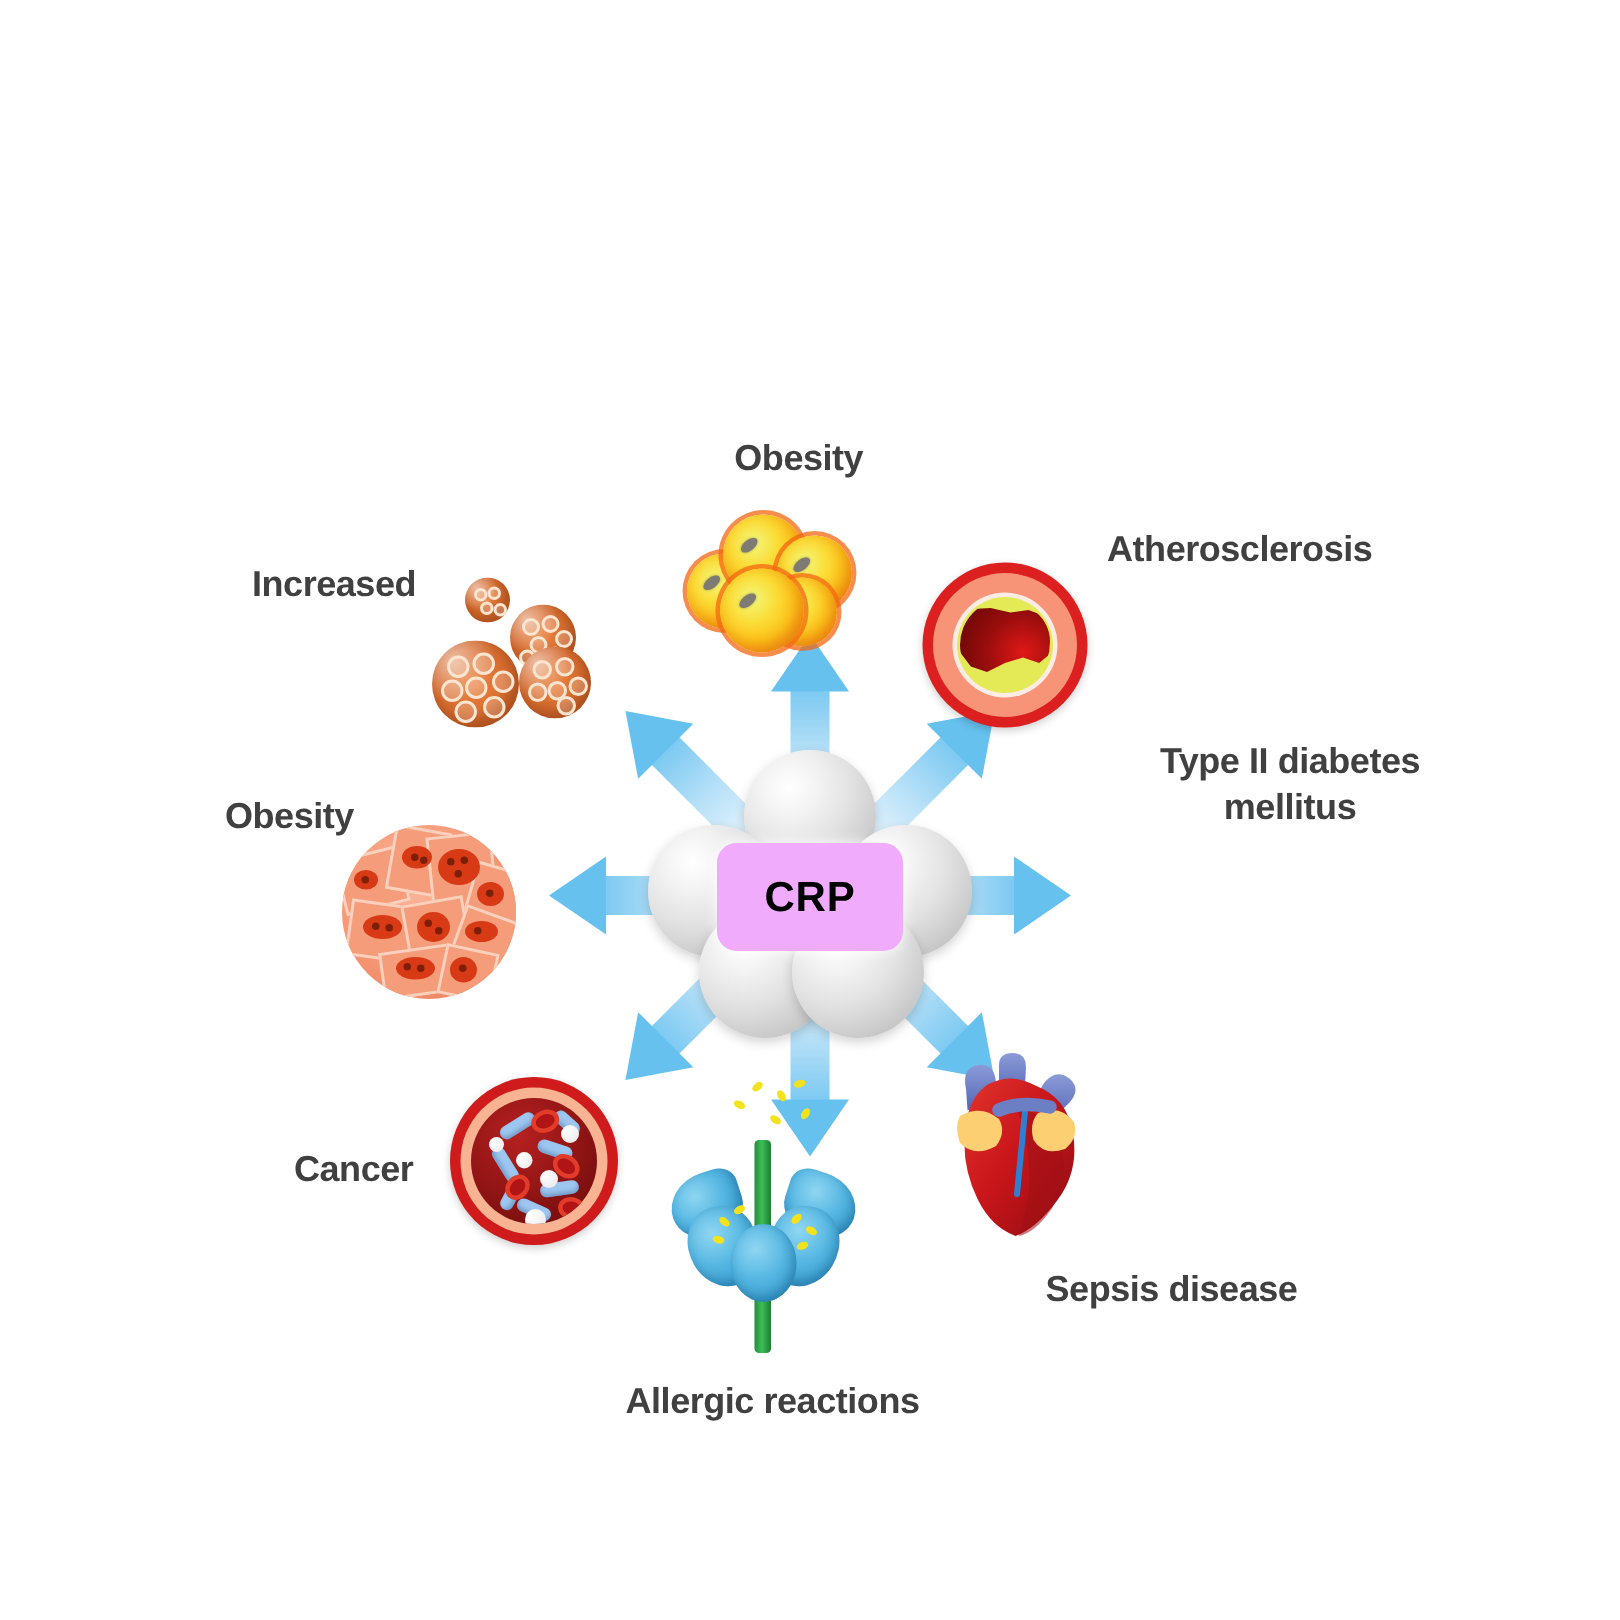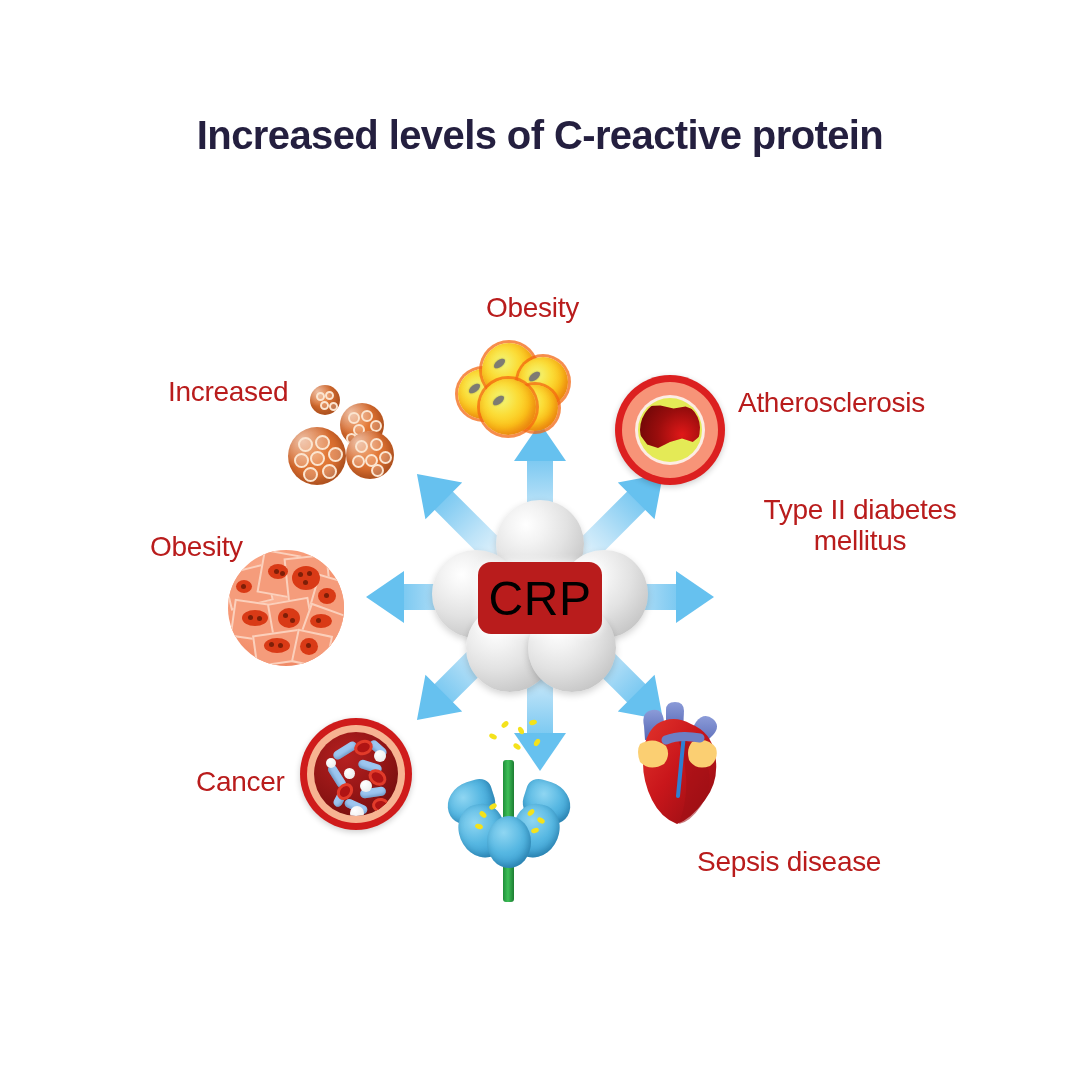--- a/index.html
+++ b/index.html
@@ -27,24 +27,24 @@
     font-size: 40px;
     font-weight: 700;
     letter-spacing: -0.6px;
     color: #241f3f;
     white-space: nowrap;
   }
 
   
   .label {
     position: absolute;
-    font-size: 28px;
-    font-weight: 400;
+    font-size: 24px;
+    font-weight: 700;
     letter-spacing: -0.3px;
-    color: #b91c1c;
+    color: #404040;
     line-height: 1.22;
     white-space: nowrap;
   }
   .label.center { text-align: center; }
 
   
   .arrow {
     position: absolute;
     left: 540px;
     top: 597px;
@@ -89,25 +89,25 @@
   }
   .s-top   { left: 78px;  top: 0px;   }
   .s-left  { left: 14px;  top: 50px;  }
   .s-right { left: 142px; top: 50px;  }
   .s-bl    { left: 48px;  top: 104px; }
   .s-br    { left: 110px; top: 104px; }
   .crp-badge {
     position: absolute;
     left: 60px; top: 62px;
     width: 124px; height: 72px;
-    background: #b91c1c;
+    background: #f0abfc;
     border-radius: 13px;
     box-shadow: 0 0 9px rgba(255,255,255,0.95);
     display: flex; align-items: center; justify-content: center;
-    font-size: 48px; font-weight: 400; color: #000000;
+    font-size: 28px; font-weight: 700; color: #000000;
     letter-spacing: 0.5px;
     font-family: "Liberation Sans", sans-serif;
   }
 
   
   .icon { position: absolute; }
 
   
   .virus { position: absolute; border-radius: 50%;
     background:
@@ -214,21 +214,20 @@
     background: radial-gradient(circle at 40% 34%, #fbb79b 0%, #f79a77 48%, #e87a55 100%); }
   .ccell { position: absolute; background: #f59c7b; border: 2px solid #fbd0bc; }
   .cnuc  { position: absolute; border-radius: 50%; background: #d93a16; }
   .cnuc b { position: absolute; width: 5px; height: 5px; border-radius: 50%; background: #7d1f08; display:block; }
 </style>
 </head>
 <body>
 
 <div id="page">
 
-  <div class="title">Increased levels of C-reactive protein</div>
 
   <div class="arrow a-n">
       <div class="shaft"></div>
       <div class="head"></div>
     </div>
   <div class="arrow a-ne">
       <div class="shaft"></div>
       <div class="head"></div>
     </div>
   <div class="arrow a-e">
@@ -312,21 +311,21 @@
     <div class="virus" style="left:58px; top:46px; width:48px; height:48px;">
       <i style="left:9px;  top:9px;  width:9px; height:9px;"></i>
       <i style="left:24px; top:7px;  width:9px; height:9px;"></i>
       <i style="left:33px; top:20px; width:9px; height:9px;"></i>
       <i style="left:6px;  top:24px; width:9px; height:9px;"></i>
       <i style="left:19px; top:23px; width:9px; height:9px;"></i>
       <i style="left:25px; top:33px; width:9px; height:9px;"></i>
     </div>
   </div>
 
-  <div class="label" style="left:738px; top:386px;">Atherosclerosis</div>
+  <div class="label" style="left:738px; top:352px;">Atherosclerosis</div>
   <div class="artery" style="left:615px; top:375px; width:110px; height:110px;">
     <div class="wall"></div>
     <div class="intima"></div>
     <div class="plaque">
       <div class="lumen"></div>
     </div>
   </div>
 
   <div class="label center" style="left:700px; top:524px; width:320px;">mellitus</div>
   <div class="label center" style="left:700px; top:493px; width:320px;">Type II diabetes</div>
@@ -355,20 +354,21 @@
       <path d="M55,38 q22,4 30,26 q7,22 -6,42 q-11,16 -22,18 q9,-26 7,-48 q-2,-24 -9,-38 z" fill="#a01015" opacity="0.55"></path>
 
       <path d="M18,44 q14,-8 26,2 q5,9 -2,18 q-14,8 -24,-2 q-4,-11 0,-18 z" fill="#fbcf72"></path>
       <path d="M70,42 q15,-6 24,6 q3,11 -6,18 q-14,5 -21,-6 q-3,-11 3,-18 z" fill="#fbcf72"></path>
 
       <path d="M62,34 q-3,30 -6,62" stroke="#2f7fd1" stroke-width="4" fill="none" stroke-linecap="round"></path>
       <path d="M44,40 q14,-6 34,-2" stroke="#6d7fc4" stroke-width="9" fill="none" stroke-linecap="round"></path>
     </svg>
   </div>
 
+  <div class="label center" style="left:385px; top:920px; width:260px;">Allergic reactions</div>
   <div class="icon" style="left:485px; top:718px; width:60px; height:40px;">
     <div class="pollen" style="left:4px;  top:16px; transform:rotate(25deg);"></div>
     <div class="pollen" style="left:16px; top:4px;  transform:rotate(-40deg);"></div>
     <div class="pollen" style="left:32px; top:10px; transform:rotate(60deg);"></div>
     <div class="pollen" style="left:44px; top:2px;  transform:rotate(-15deg);"></div>
     <div class="pollen" style="left:28px; top:26px; transform:rotate(35deg);"></div>
     <div class="pollen" style="left:48px; top:22px; transform:rotate(-55deg);"></div>
   </div>
   <div class="flower-wrap" style="left:445px; top:760px;">
     <div class="stem" style="left:58px; top:0px; width:11px; height:142px;"></div>

